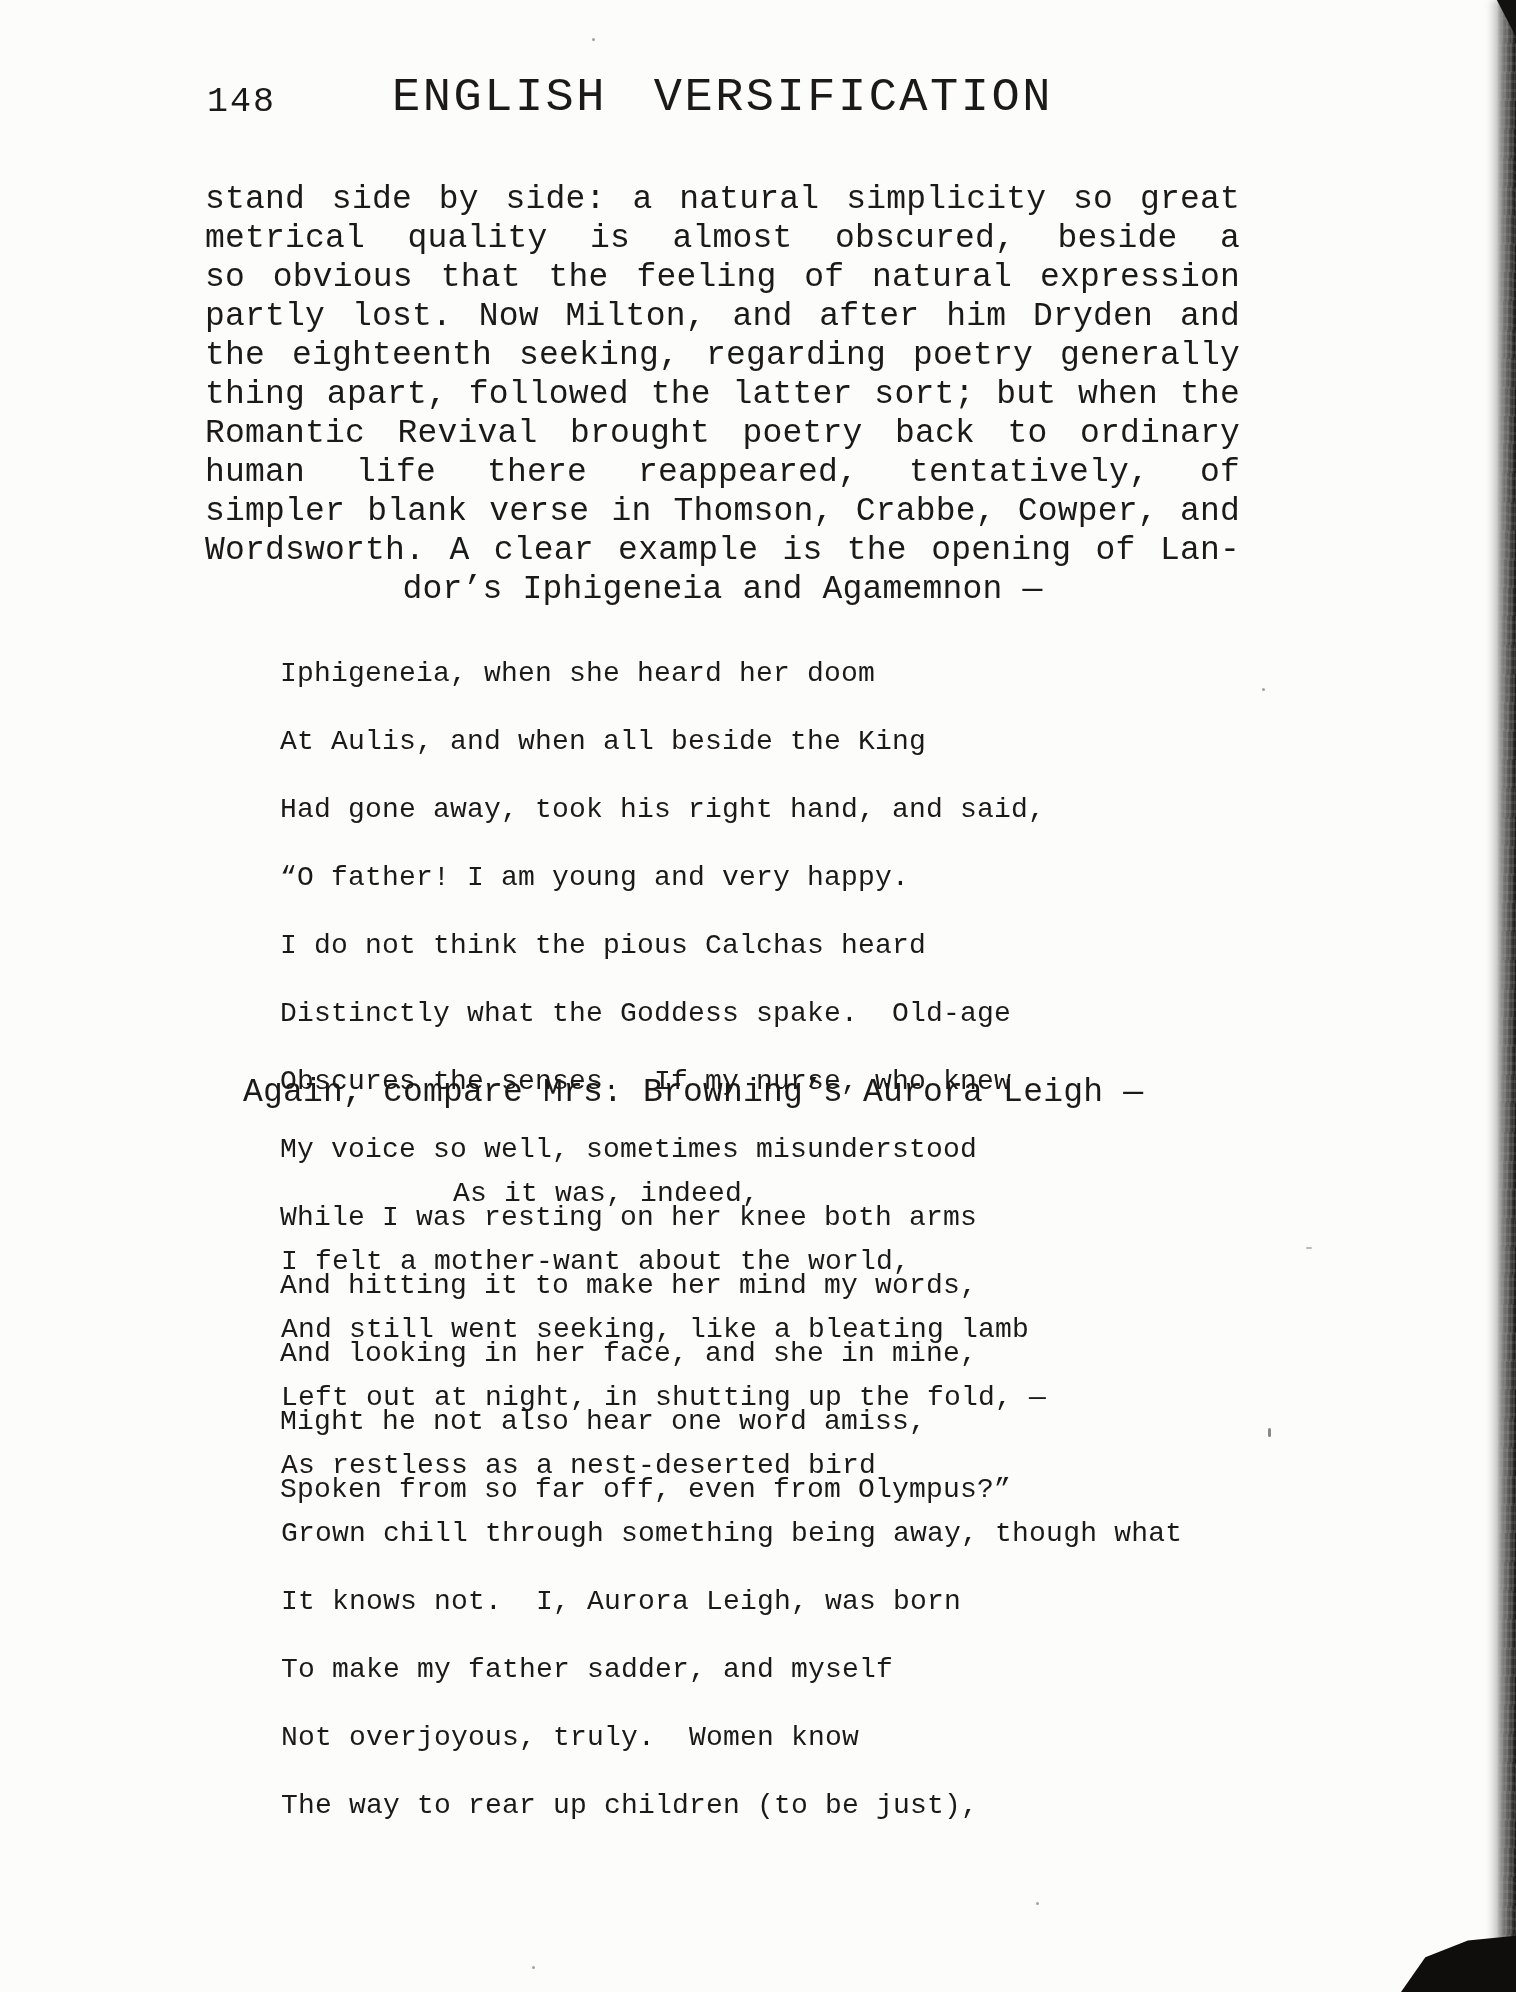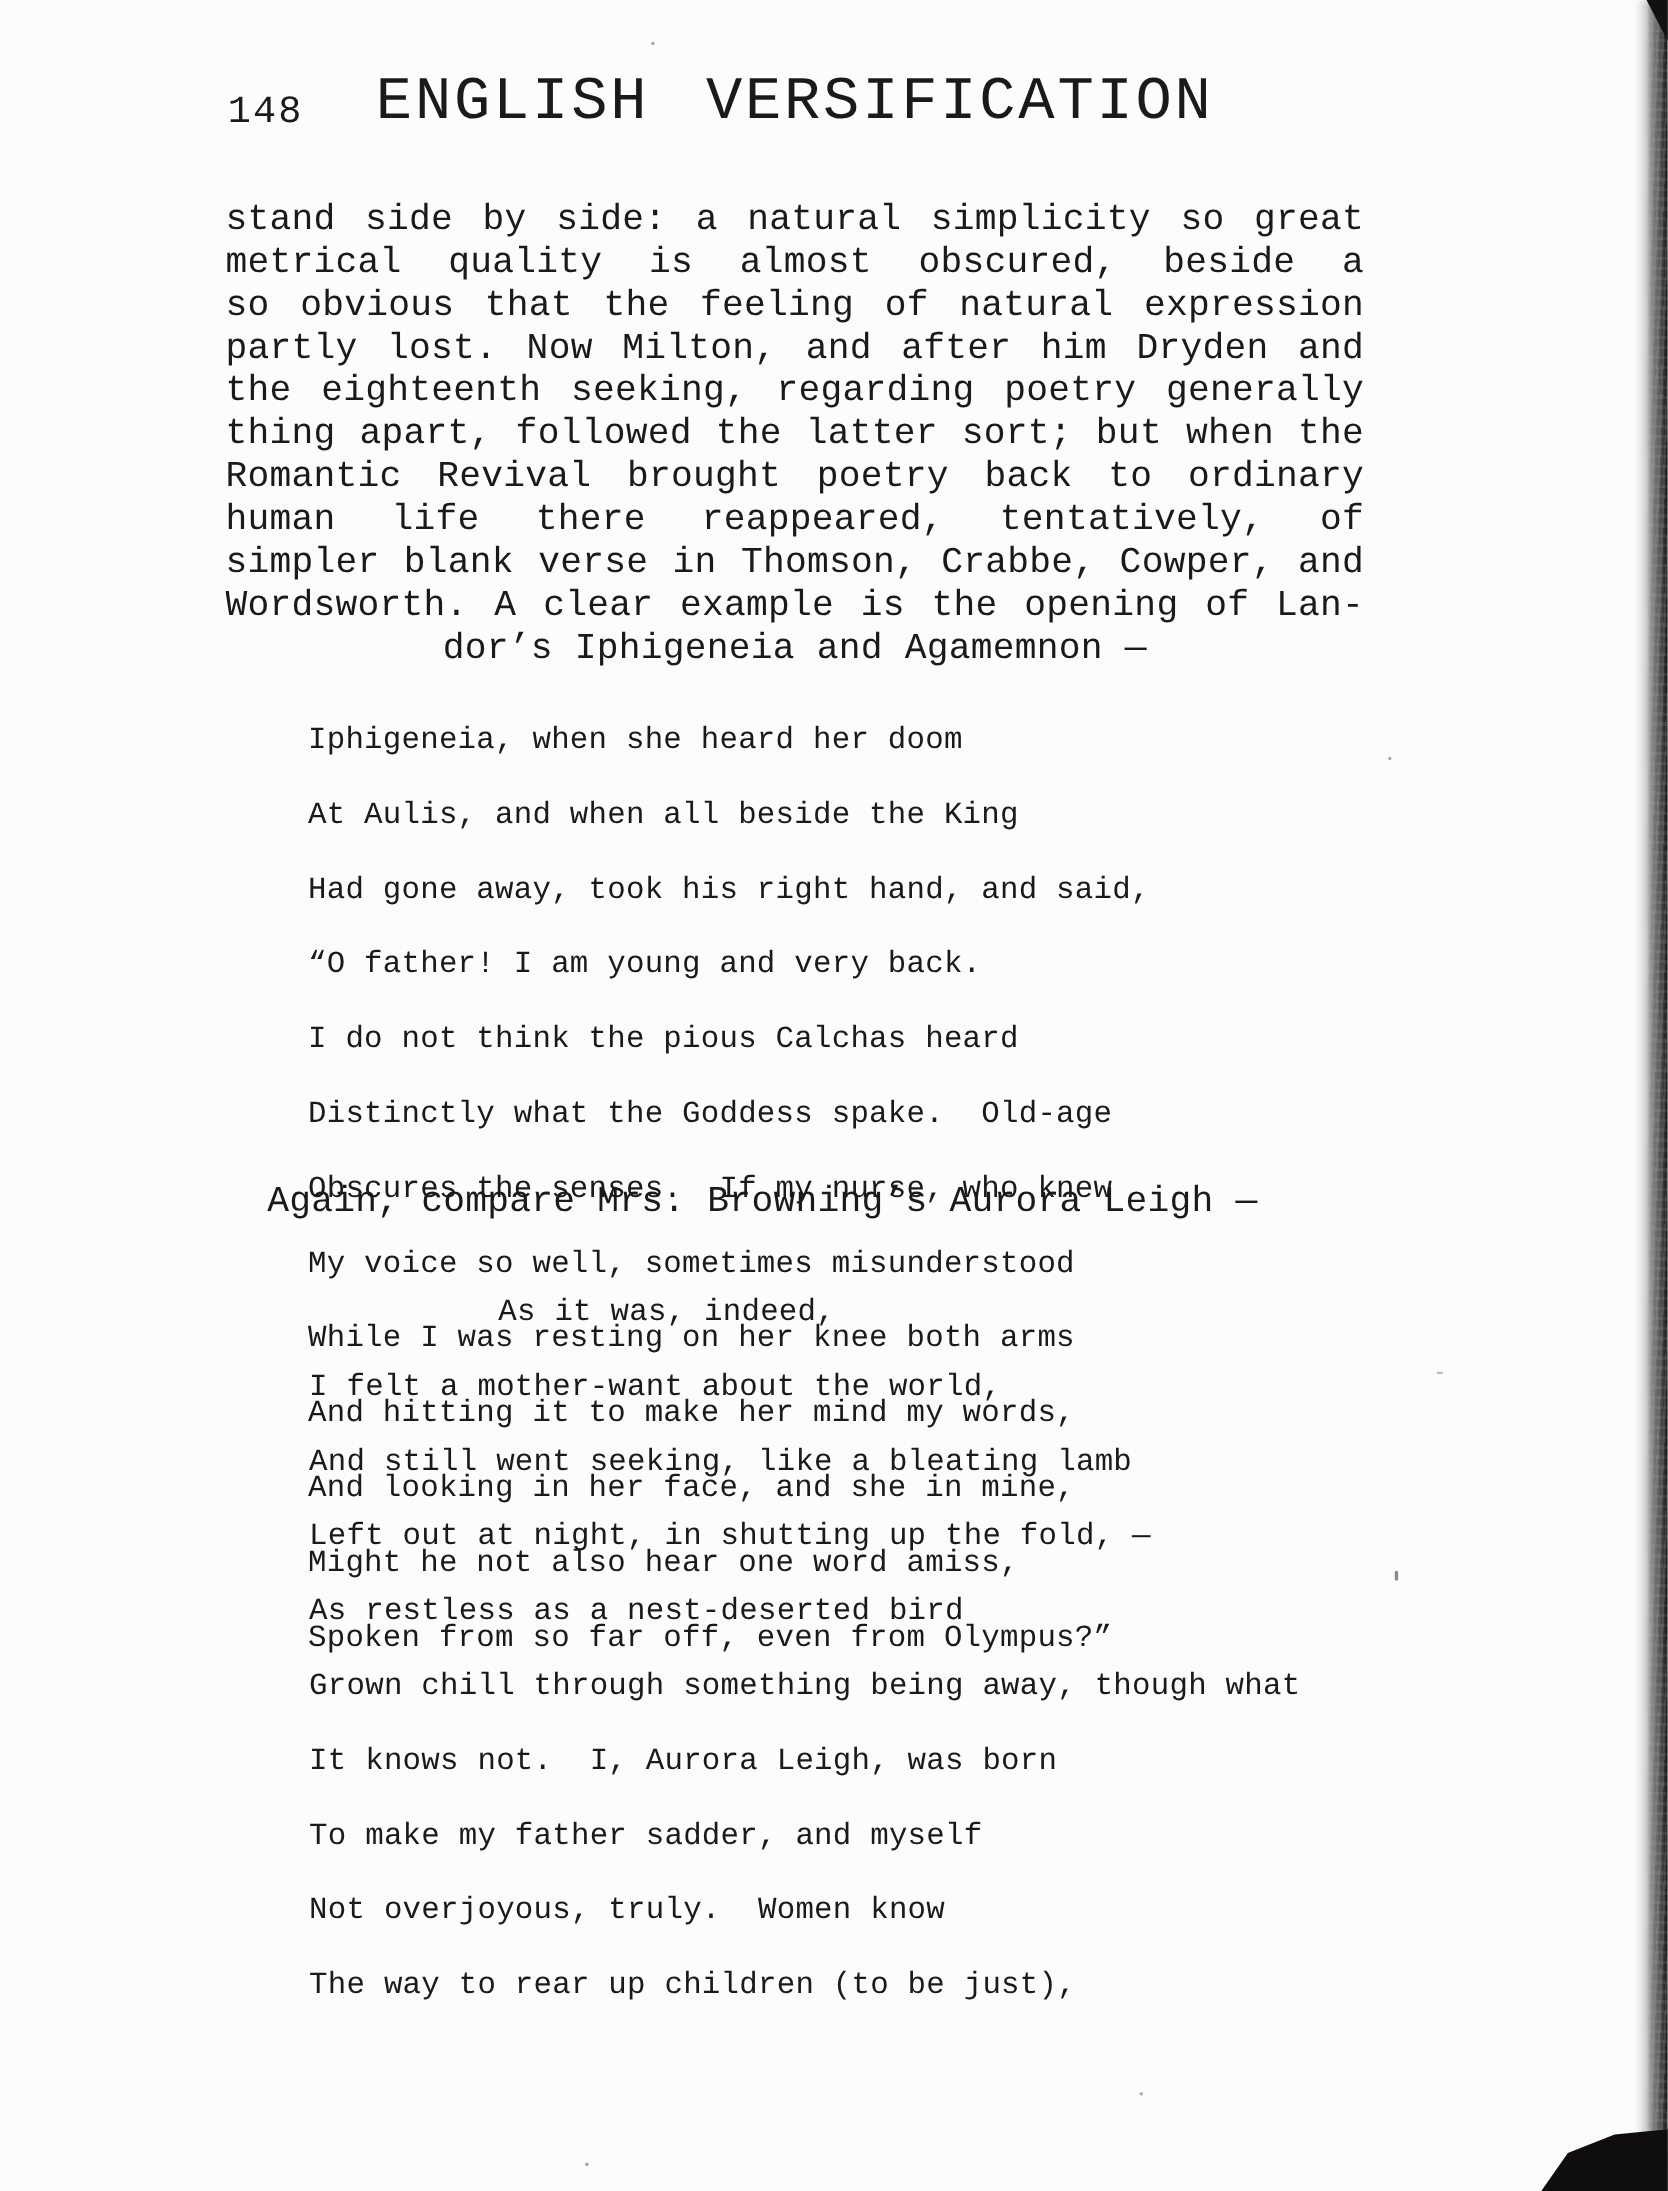--- a/index.html
+++ b/index.html
@@ -15,21 +15,21 @@
 
   
   .header-row{position:absolute;left:205px;top:74px;width:1035px;height:50px;}
   .page-number{
     position:absolute;left:2px;bottom:2px;
     font-size:35px;letter-spacing:2px;
   }
   .running-title{
     position:absolute;left:0;right:0;bottom:0;
     text-align:center;
-    font-size:55px;letter-spacing:2.5px;word-spacing:16px;margin-top:40px;
+    font-size:47px;letter-spacing:2.5px;word-spacing:16px;margin-top:40px;
   }
 
   
   .body-block{position:absolute;left:205px;top:146px;width:1035px;margin-top:34px;}
   .b-line{
     font-size:33px;line-height:39px;height:39px;
     overflow:hidden;text-align:justify;letter-spacing:.2px;
   }
   .b-line.j::after{content:"";display:inline-block;width:100%;}
   .b-line.last{text-align:center;}
@@ -95,21 +95,21 @@
     <div class="b-line j">human life there reappeared, tentatively, of course, a</div>
     <div class="b-line j">simpler blank verse in Thomson, Crabbe, Cowper, and</div>
     <div class="b-line j">Wordsworth.  A clear example is the opening of Lan-</div>
     <div class="b-line last">dor’s Iphigeneia and Agamemnon —</div>
   </div>
 
   <div class="poem-block poem1">
     <div class="p-line">Iphigeneia, when she heard her doom</div>
     <div class="p-line">At Aulis, and when all beside the King</div>
     <div class="p-line">Had gone away, took his right hand, and said,</div>
-    <div class="p-line">“O father! I am young and very back.</div>
+    <div class="p-line">“O father! I am young and very happy.</div>
     <div class="p-line">I do not think the pious Calchas heard</div>
     <div class="p-line">Distinctly what the Goddess spake.  Old-age</div>
     <div class="p-line">Obscures the senses.  If my nurse, who knew</div>
     <div class="p-line">My voice so well, sometimes misunderstood</div>
     <div class="p-line">While I was resting on her knee both arms</div>
     <div class="p-line">And hitting it to make her mind my words,</div>
     <div class="p-line">And looking in her face, and she in mine,</div>
     <div class="p-line">Might he not also hear one word amiss,</div>
     <div class="p-line">Spoken from so far off, even from Olympus?”</div>
   </div>

